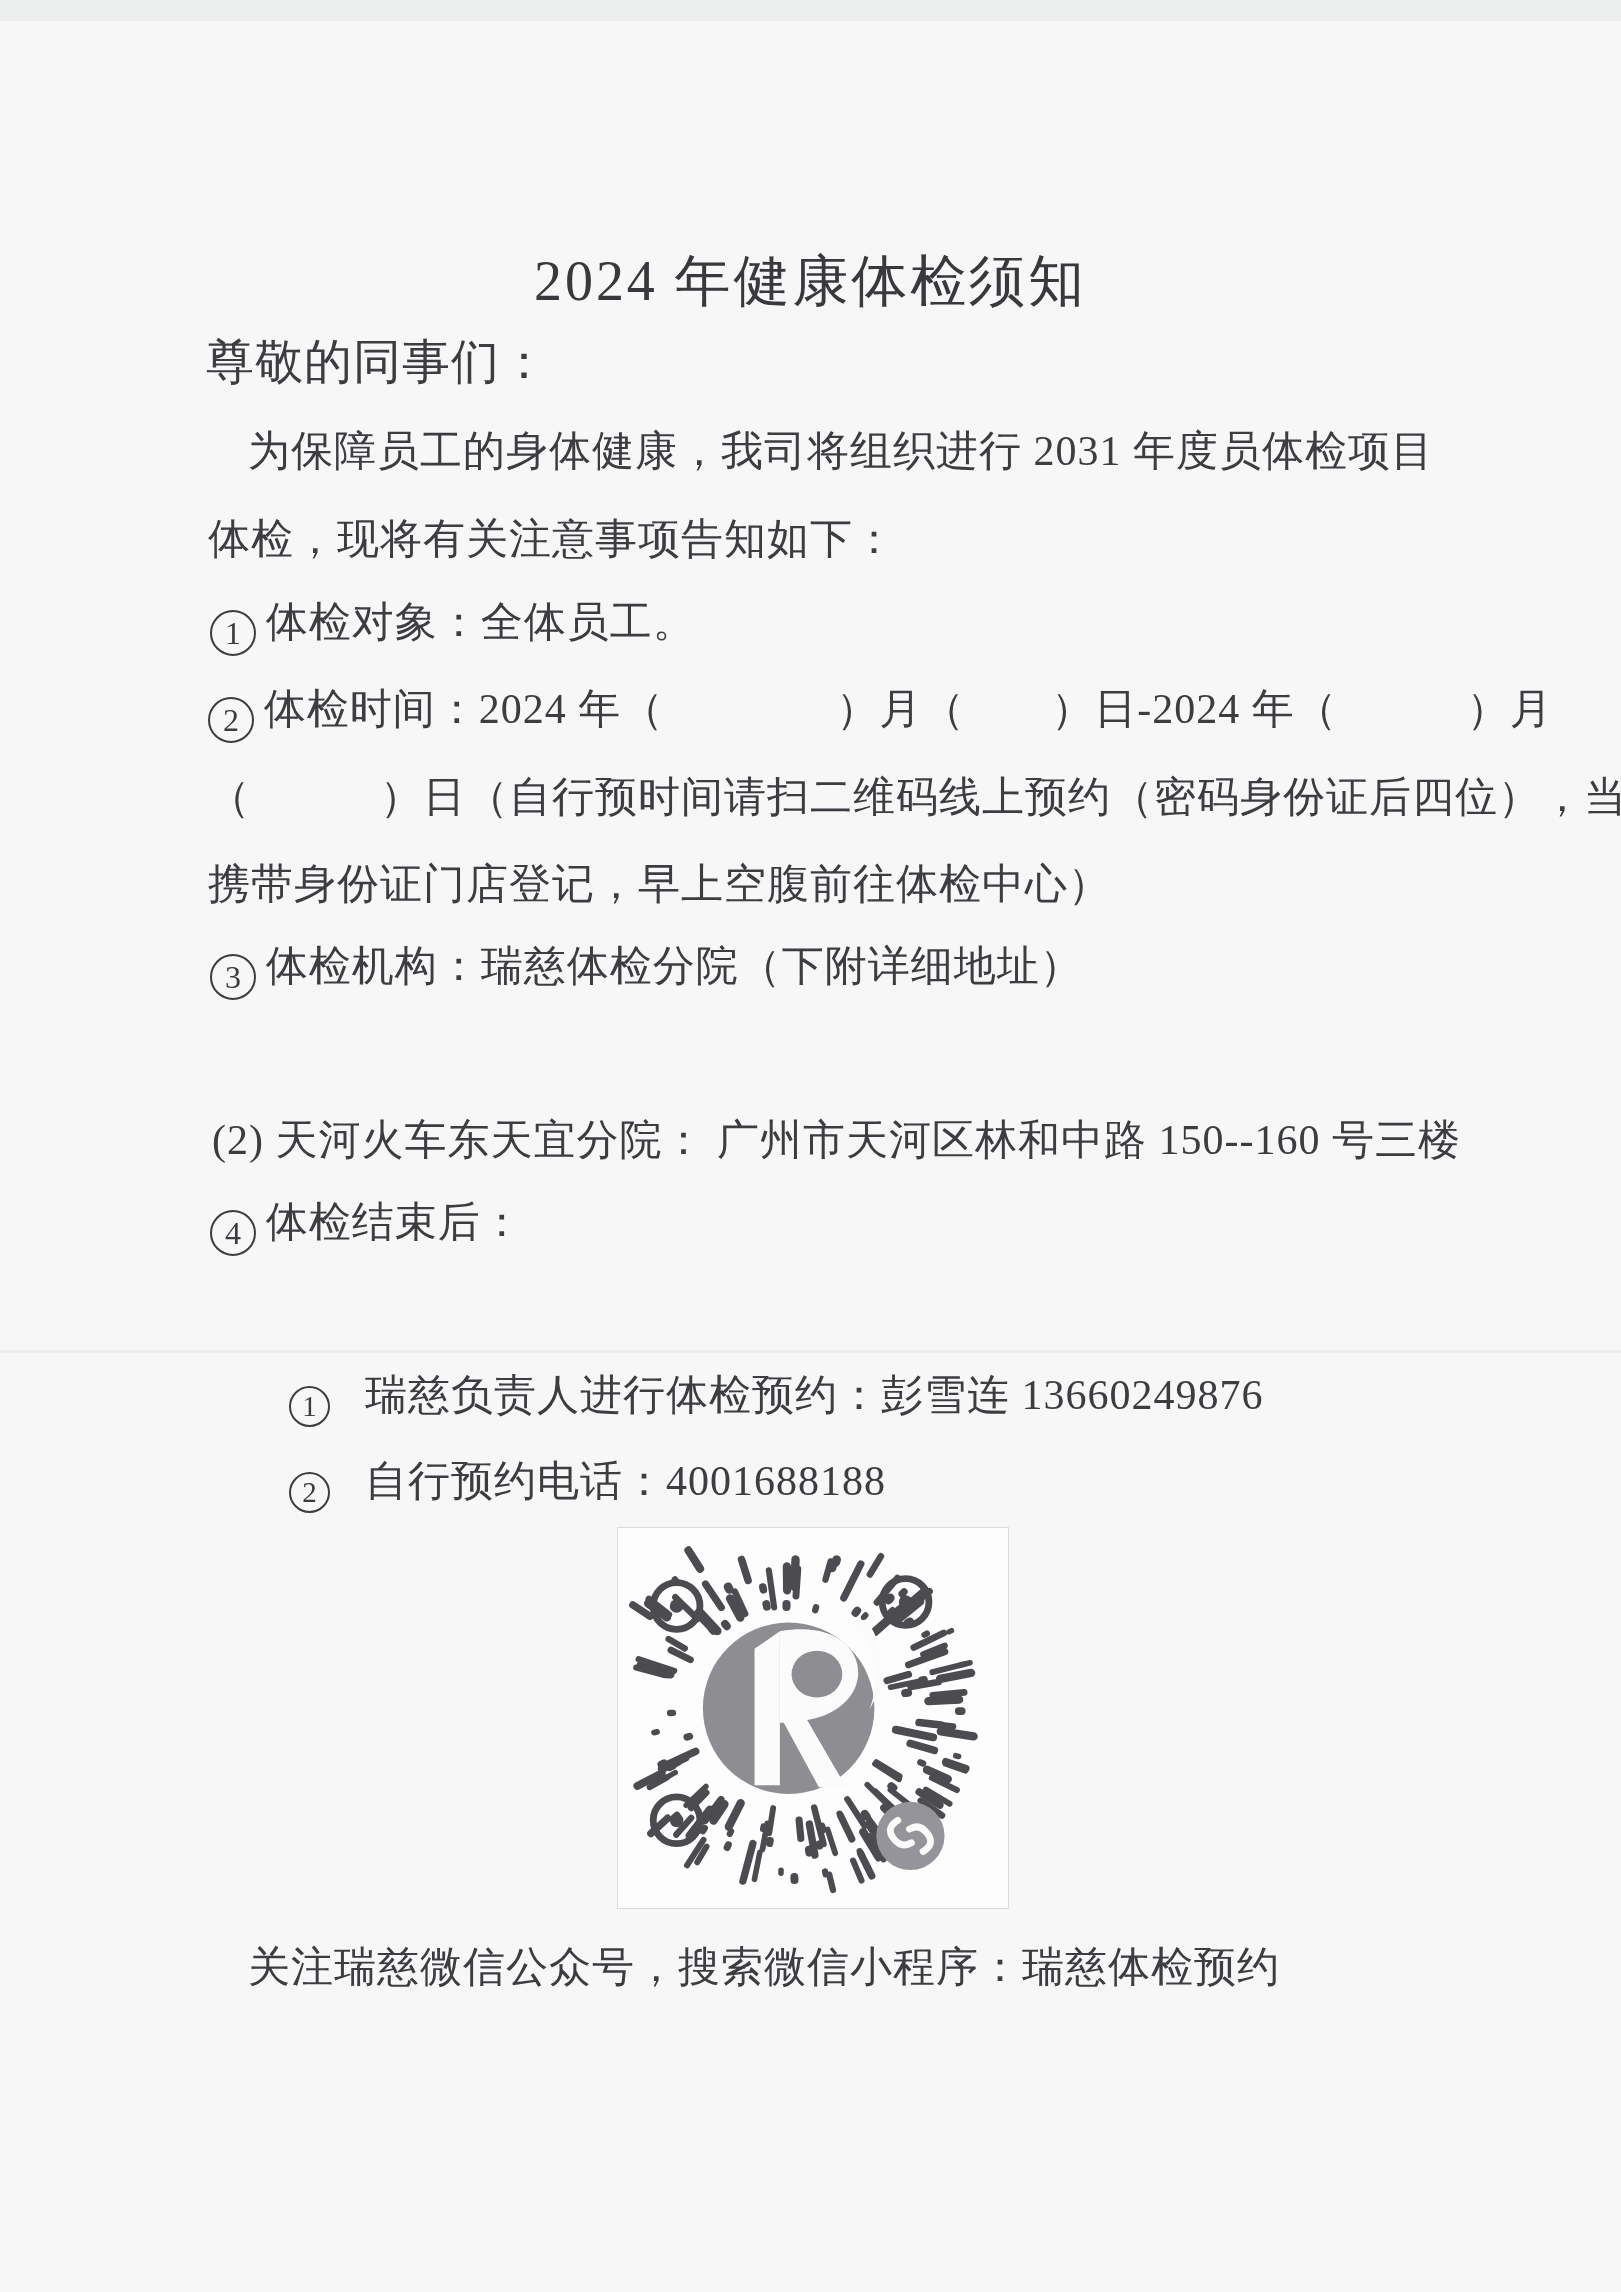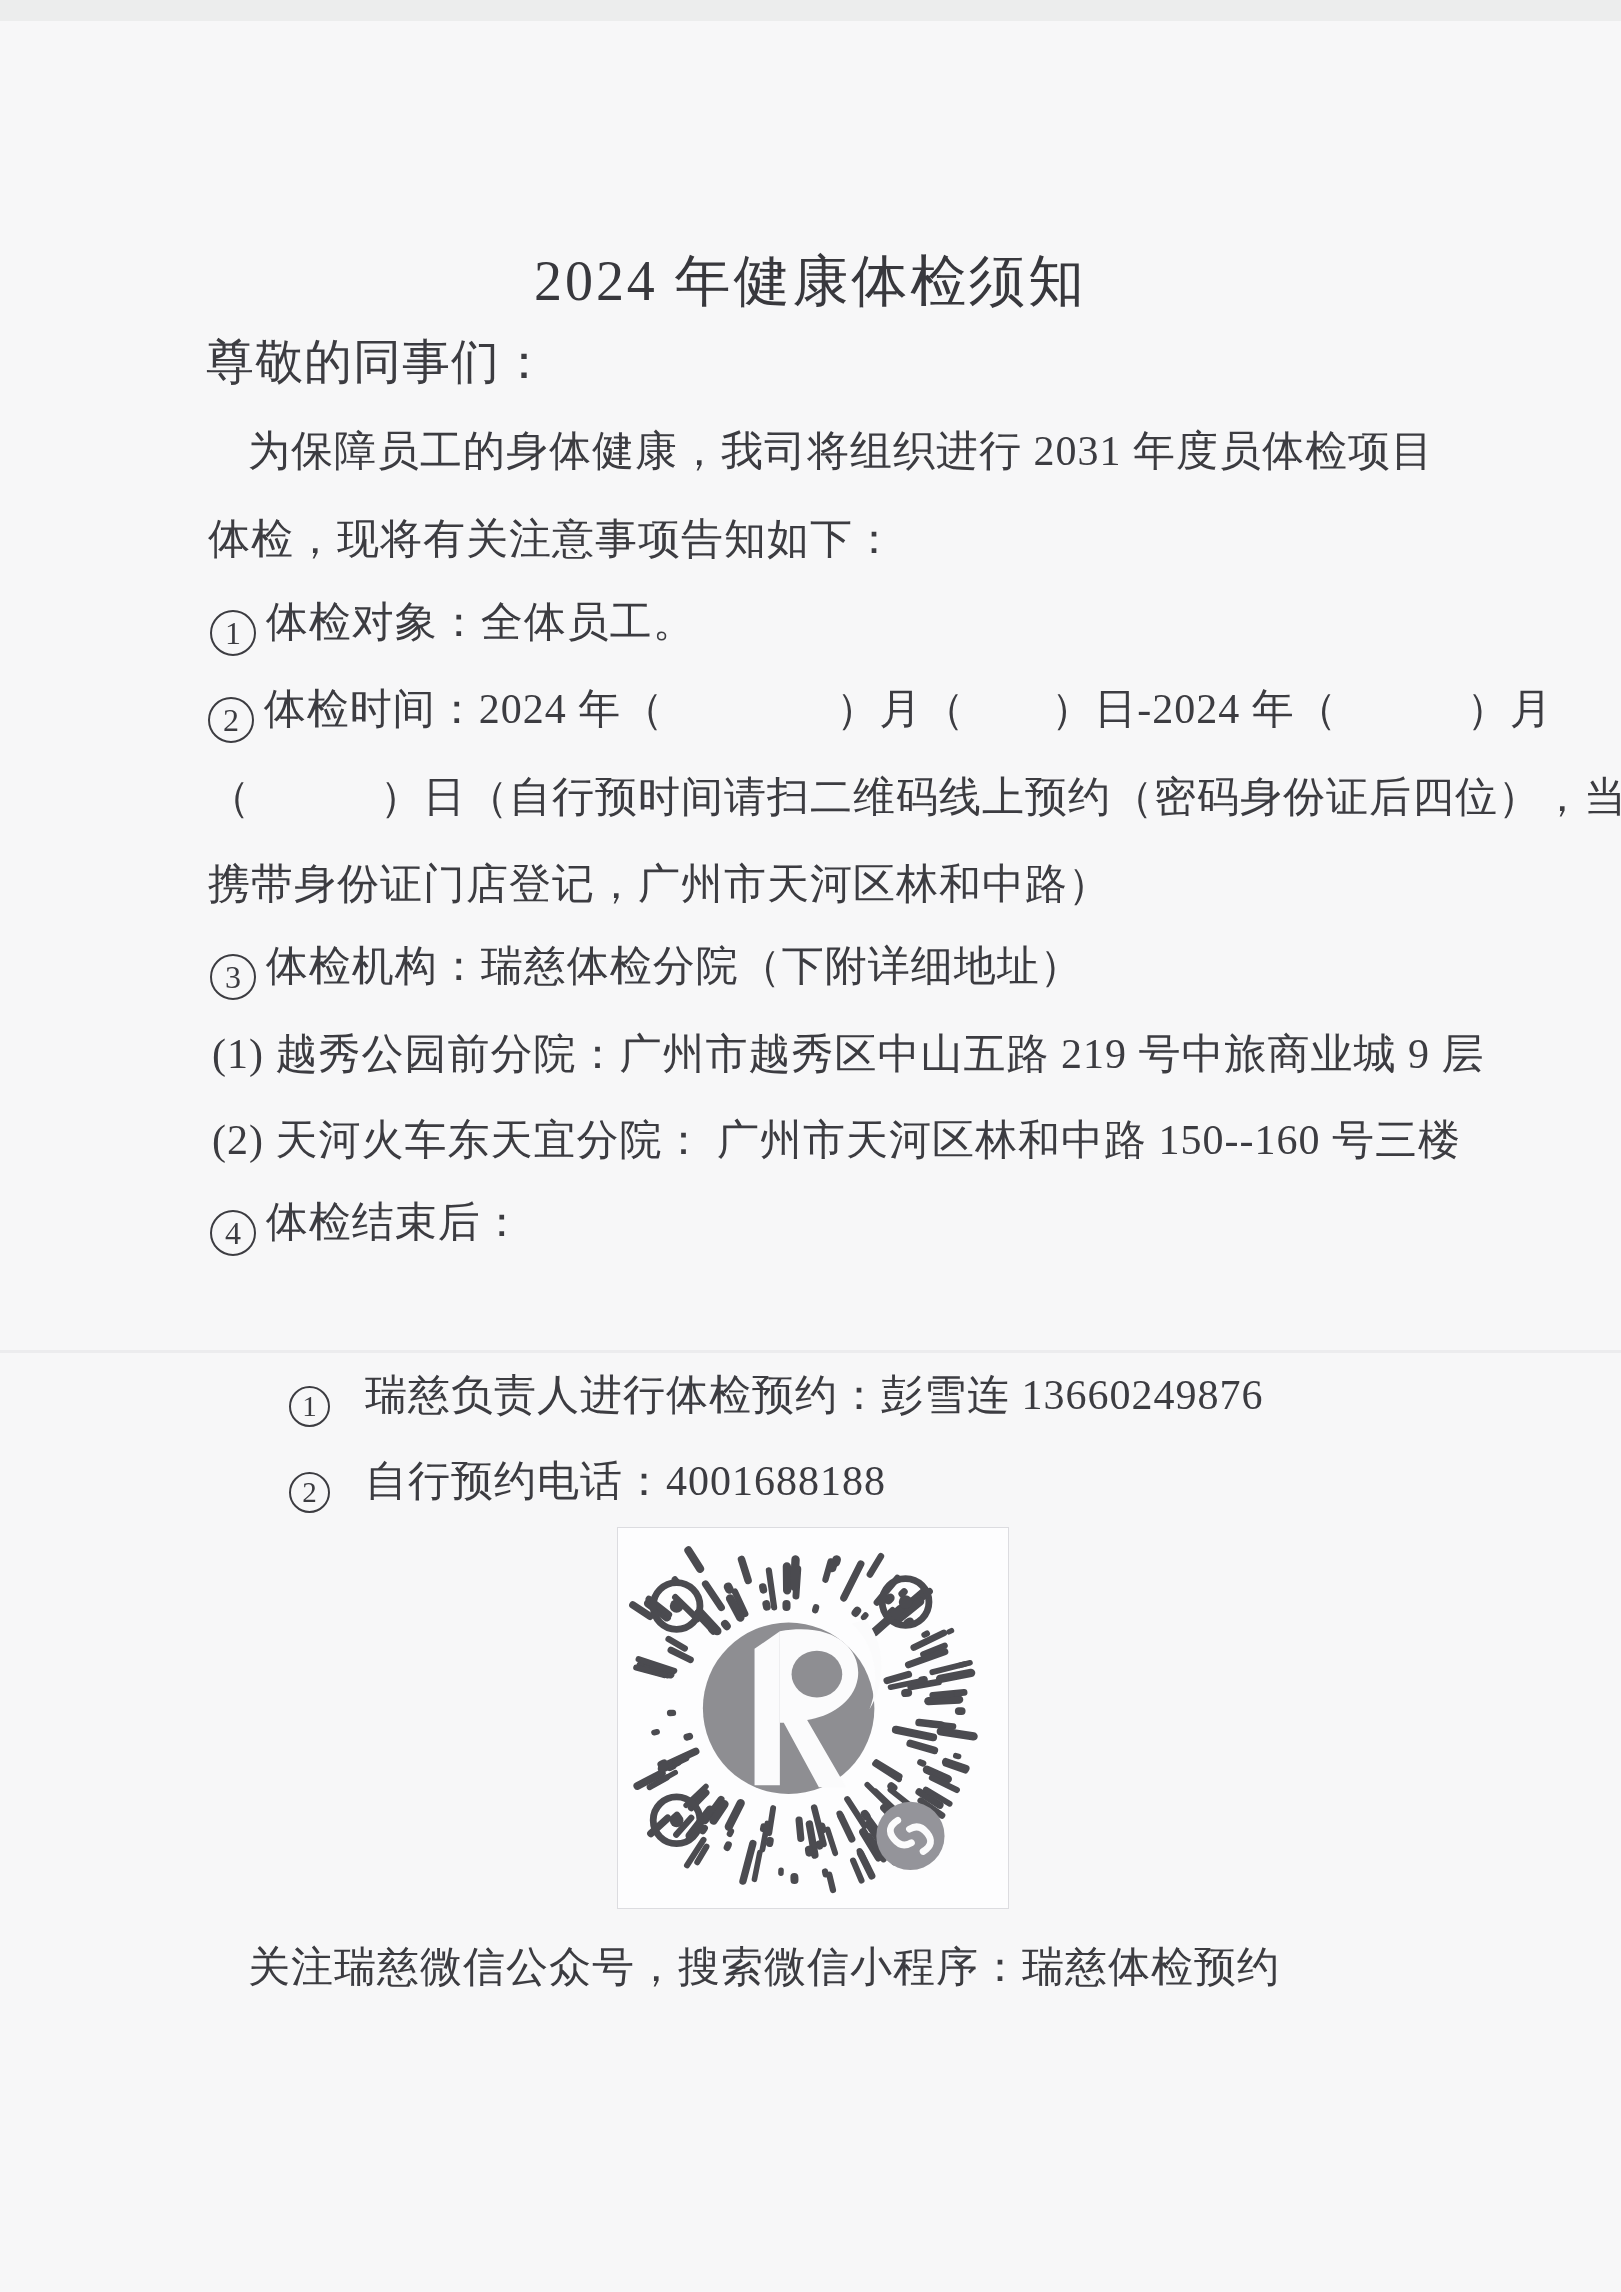--- a/index.html
+++ b/index.html
@@ -72,25 +72,24 @@
   <div class="line" style="top:405px;left:248px;">为保障员工的身体健康，我司将组织进行 2031 年度员体检项目</div>
 
   <div class="line" style="top:493px;left:208px;">体检，现将有关注意事项告知如下：</div>
 
   <div class="line" style="top:576px;left:210px;"><span class="marker">1</span><span>体检对象：全体员工。</span></div>
 
   <div class="line" style="top:663px;left:208px;"><span class="marker">2</span><span>体检时间：2024 年（　　　　）月（　　）日-2024 年（　　　）月</span></div>
 
   <div class="line" style="top:751px;left:208px;">（　　　）日（自行预时间请扫二维码线上预约（密码身份证后四位），当天</div>
 
-  <div class="line" style="top:838px;left:208px;">携带身份证门店登记，广州市天河区林和中路）</div>
+  <div class="line" style="top:838px;left:208px;">携带身份证门店登记，早上空腹前往体检中心）</div>
 
   <div class="line" style="top:920px;left:210px;"><span class="marker">3</span><span>体检机构：瑞慈体检分院（下附详细地址）</span></div>
 
-  <div class="line" style="top:1008px;left:212px;">(1) 越秀公园前分院：广州市越秀区中山五路 219 号中旅商业城 9 层</div>
 
   <div class="line" style="top:1094px;left:212px;">(2) 天河火车东天宜分院： 广州市天河区林和中路 150--160 号三楼</div>
 
   <div class="line" style="top:1176px;left:210px;"><span class="marker">4</span><span>体检结束后：</span></div>
 
 
   <div class="line" style="top:1349px;left:289px;"><span class="marker small">1</span><span>瑞慈负责人进行体检预约：彭雪连 13660249876</span></div>
 
   <div class="line" style="top:1435px;left:289px;"><span class="marker small">2</span><span>自行预约电话：4001688188</span></div>
 

